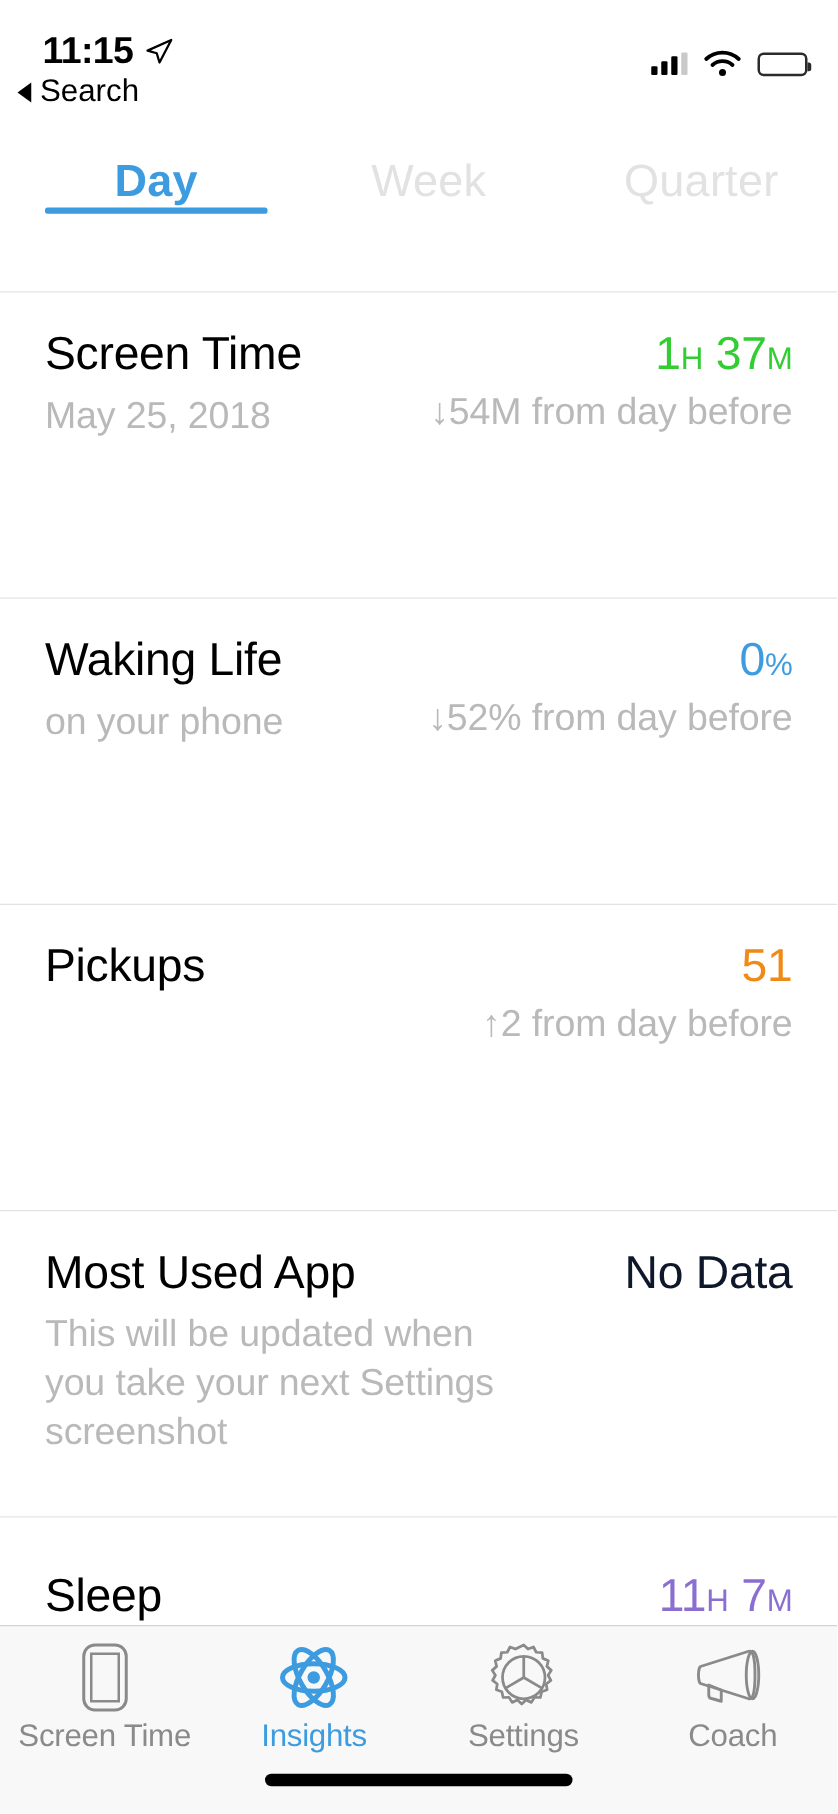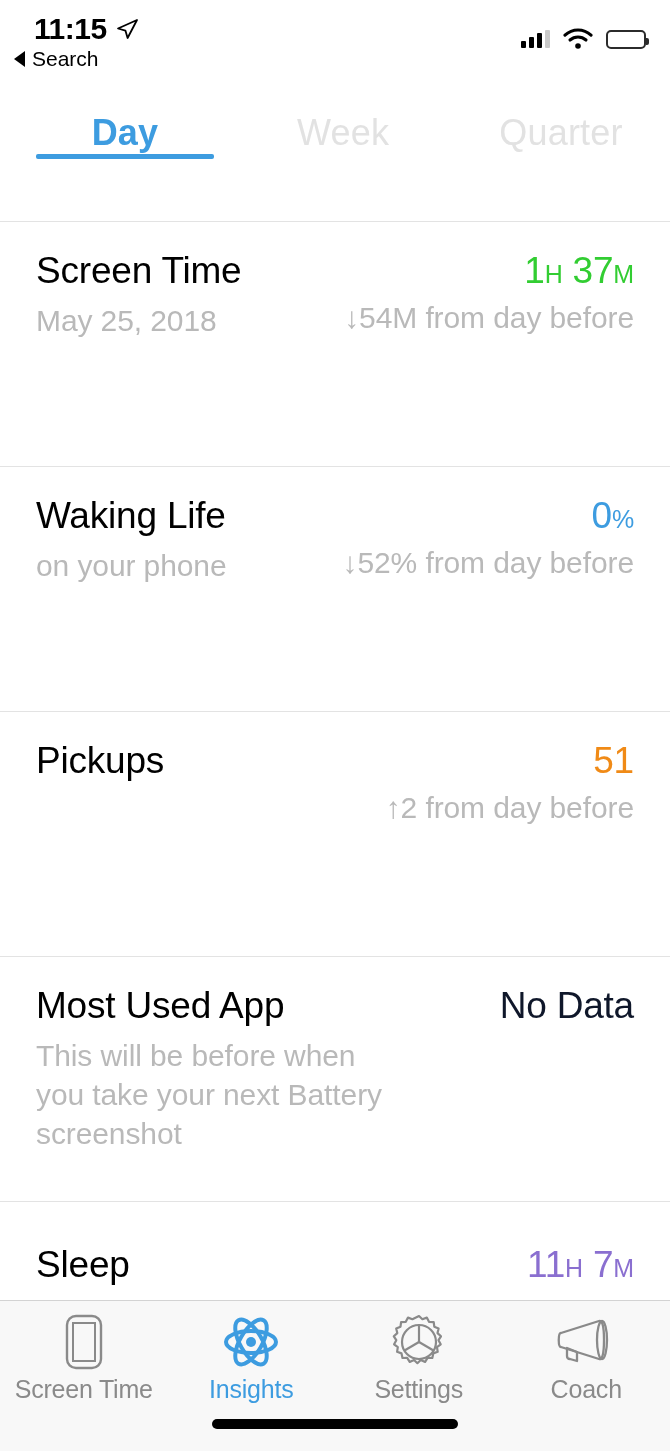--- a/index.html
+++ b/index.html
@@ -11,30 +11,31 @@
     -webkit-font-smoothing:antialiased;
     overflow:hidden;
     position:relative;
   }
 
   
   .statusbar {
     position:relative;
     height:88px;
     padding:14px 24px 0 24px;
+    margin-top:12px;
   }
   .sb-time {
     position:absolute; left:34px; top:12px;
     font-size:30px; font-weight:700; letter-spacing:-0.5px;
     display:flex; align-items:center; gap:8px;
   }
   .loc-arrow { display:block; }
   .sb-back {
     position:absolute; left:14px; top:47px;
-    font-size:21px; font-weight:400;
+    font-size:25px; font-weight:400;
     display:flex; align-items:center; gap:7px;
   }
   .sb-back .tri {
     width:0;height:0;
     border-top:8px solid transparent;
     border-bottom:8px solid transparent;
     border-right:11px solid #000;
     display:block;
   }
   .sb-right {
@@ -231,21 +232,21 @@
         <div class="delta">↑2 from day before</div>
       </div>
     </div>
     <div class="rule"></div>
   </div>
 
   <div class="row">
     <div class="row-inner">
       <div class="r-left">
         <div class="title">Most Used App</div>
-        <div class="subtitle">This will be before when you take your next Battery screenshot</div>
+        <div class="subtitle">This will be updated when you take your next Settings screenshot</div>
       </div>
       <div class="r-right">
         <div class="value nodata">No Data</div>
       </div>
     </div>
     <div class="rule"></div>
   </div>
 
   <div class="row sleep">
     <div class="row-inner">

